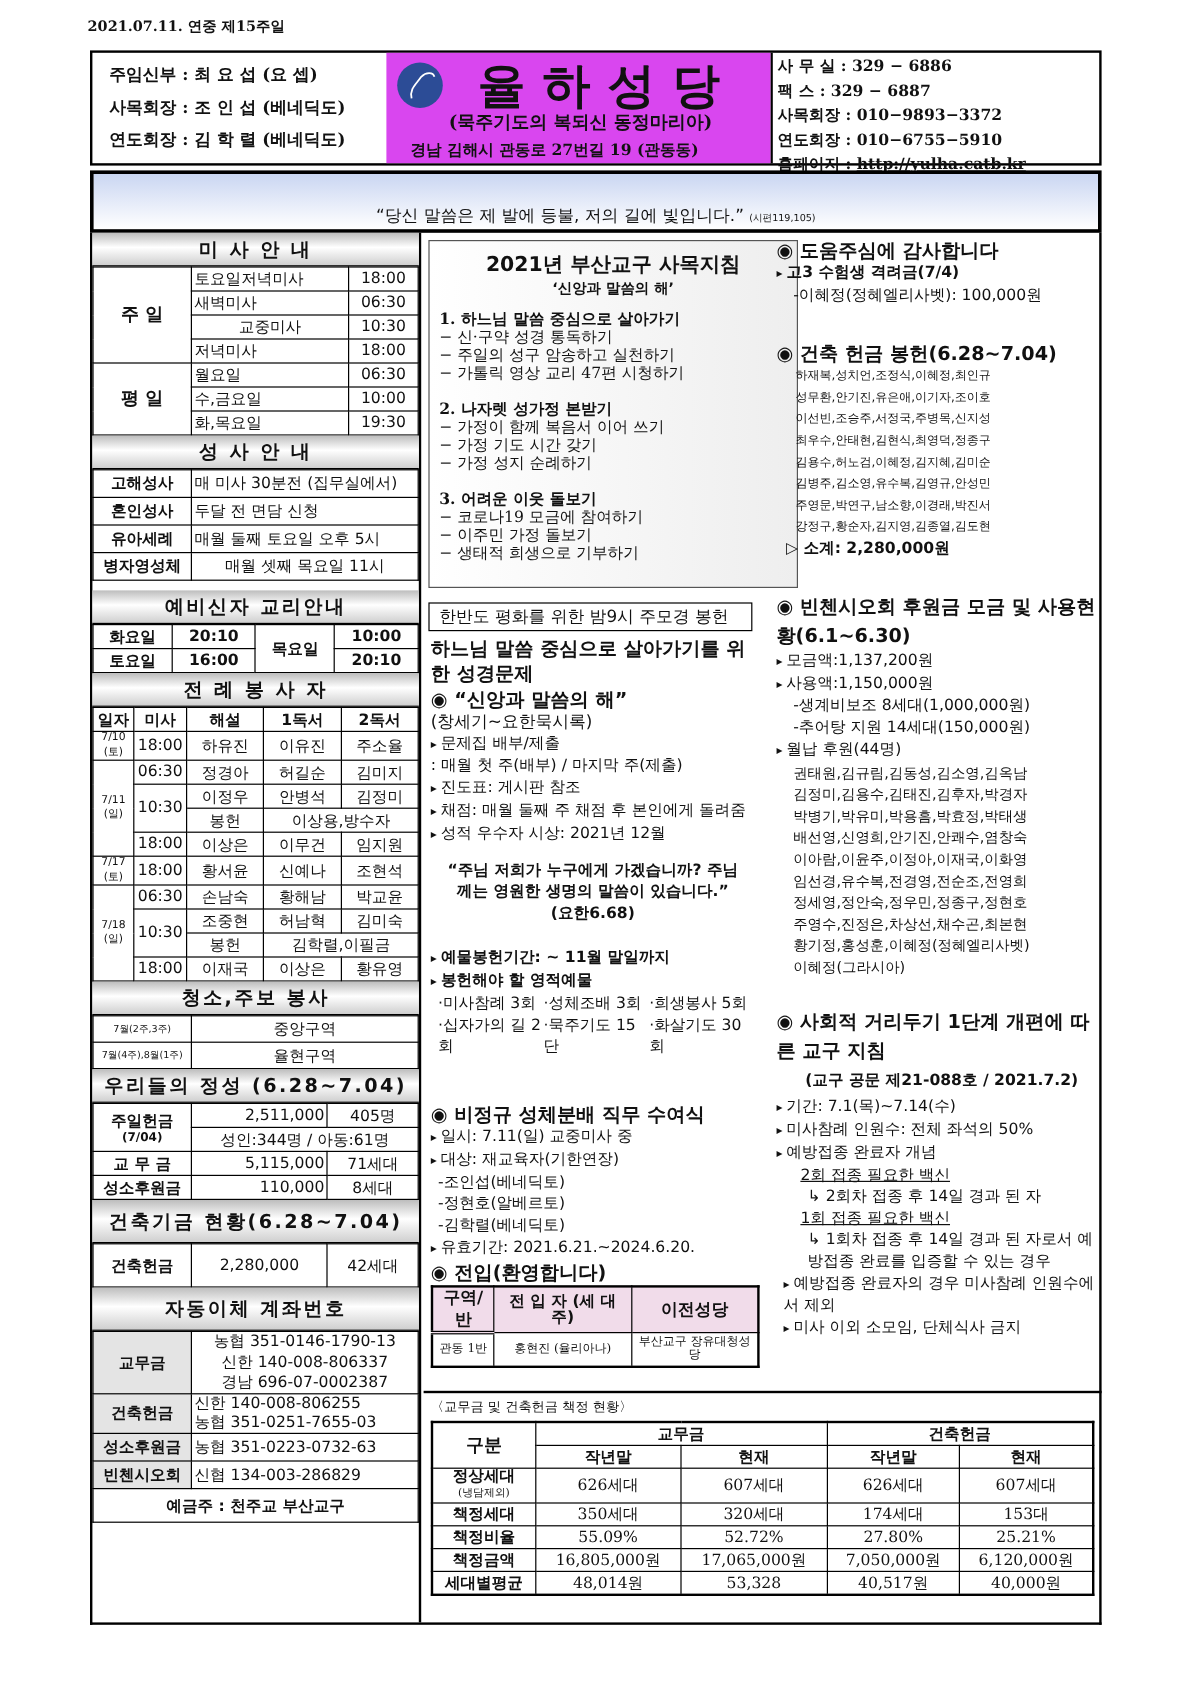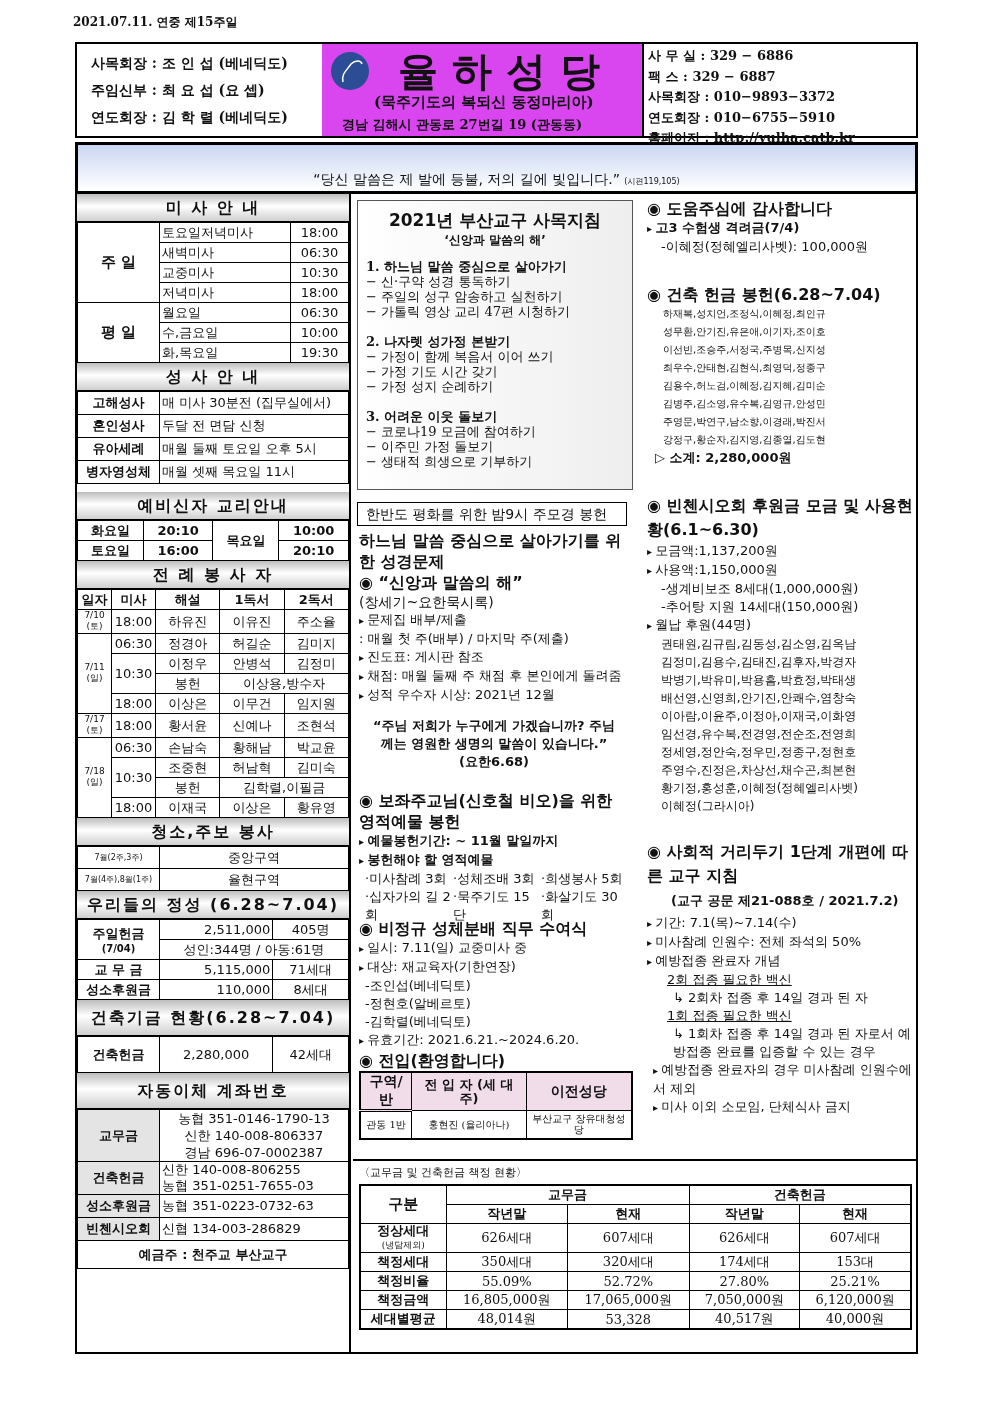--- a/index.html
+++ b/index.html
@@ -24,37 +24,37 @@
 .sec-h{height:28px;background:linear-gradient(#bdbdbd,#fff 45%,#cfcfcf);border-bottom:1px solid #000;text-align:center;font-weight:bold;font-size:16px;line-height:28px;letter-spacing:2px}
 table{border-collapse:collapse;width:100%}
 td,th{border:1px solid #000;text-align:center;font-size:13px;padding:0 2px}
 .lc td{height:20px}
 .bold{font-weight:bold}
 #midcol{position:absolute;left:276px;top:0;width:282px;height:965px}
 #rightcol{position:absolute;left:560px;top:0;width:281px;height:965px}
 .h-item{font-weight:bold;font-size:16px;line-height:21px}
 .txt{font-size:13px;line-height:18px}
 .bul::before{content:"▸ ";font-size:10px}
-#guide{position:absolute;left:4px;top:6px;width:276px;height:290px;border:1px solid #555;background:linear-gradient(90deg,#fff,#eee);padding:8px 8px}
+#guide{position:absolute;left:4px;top:6px;width:308px;height:290px;border:1px solid #555;background:linear-gradient(90deg,#fff,#eee);padding:8px 8px}
 #peace{position:absolute;left:4px;top:308px;width:270px;height:24px;border:1px solid #000;font-size:14px;line-height:22px;padding-left:8px}
 #transfer table td{font-size:10px;line-height:11px}
 #transfer th{background:#f1dcea;font-size:14px;height:36px}
 #bottomtbl{position:absolute;left:276px;top:965px;width:565px;height:193px;border-top:2px solid #000}
 #bottomtbl td{font-size:13px;height:19px;font-family:"DejaVu Serif",serif}
 u{text-decoration:underline}
 </style>
 </head>
 <body>
 
 <div id="dateline" class="abs serif">2021.07.11. 연중 제15주일</div>
 
 <div id="header" class="abs">
  <div id="hdr-left" class="serif">
+  <div><span>주임신부</span> : <span>최 요 섭 (요   셉)</span></div>
   <div><span>사목회장</span> : <span>조 인 섭 (베네딕도)</span></div>
-  <div><span>주임신부</span> : <span>최 요 섭 (요   셉)</span></div>
   <div><span>연도회장</span> : <span>김 학 렬 (베네딕도)</span></div>
  </div>
  <div id="hdr-center">
   <div id="logo"><svg width="38" height="38">
           <path d="M12 30 C10 22 16 18 20 12 C24 8 30 8 31 12" stroke="#fff" fill="none" stroke-width="1.5"></path>
         </svg></div>
   <div id="church-name">율하성당</div>
   <div id="church-sub" class="serif">(묵주기도의 복되신 동정마리아)</div>
   <div id="church-addr" class="serif">경남 김해시 관동로 27번길 19 (관동동)</div>
  </div>
@@ -79,21 +79,21 @@
           <tr>
             <td rowspan="4" class="bold" style="width:82px;font-size:15px">주  일</td>
             <td style="text-align:left">토요일저녁미사</td>
             <td>18:00</td>
           </tr>
    <tr>
             <td style="text-align:left">새벽미사</td>
             <td>06:30</td>
           </tr>
    <tr>
-            <td style="text-align:left">교중미사</td>
+            <td style="text-align:center">교중미사</td>
             <td>10:30</td>
           </tr>
    <tr>
             <td style="text-align:left">저녁미사</td>
             <td>18:00</td>
           </tr>
    <tr>
             <td rowspan="3" class="bold" style="font-size:15px">평  일</td>
             <td style="text-align:left">월요일</td>
             <td>06:30</td>
@@ -118,21 +118,21 @@
    <tr>
             <td class="bold" style="height:23px">혼인성사</td>
             <td style="text-align:left">두달 전 면담 신청</td>
           </tr>
    <tr>
             <td class="bold" style="height:23px">유아세례</td>
             <td style="text-align:left">매월 둘째 토요일 오후 5시</td>
           </tr>
    <tr>
             <td class="bold" style="height:23px">병자영성체</td>
-            <td style="text-align:left">매월 셋째 목요일 11시</td>
+            <td style="text-align:center">매월 셋째 목요일 11시</td>
           </tr>
   </tbody>
       </table>
   <div class="sec-h" style="margin-top:8px">예비신자 교리안내</div>
   <table class="lc bold">
    <tbody>
           <tr>
             <td>화요일</td>
             <td>20:10</td>
             <td rowspan="2">목요일</td>
@@ -315,21 +315,20 @@
    <div class="h-item">◉ “신앙과 말씀의 해”</div>
    <div class="txt" style="font-size:14px">(창세기~요한묵시록)</div>
    <div class="txt bul">문제집 배부/제출</div>
    <div class="txt">: 매월 첫 주(배부) / 마지막 주(제출)</div>
    <div class="txt bul">진도표: 게시판 참조</div>
    <div class="txt bul">채점: 매월 둘째 주 채점 후 본인에게 돌려줌</div>
    <div class="txt bul">성적 우수자 시상: 2021년 12월</div>
    <div class="txt bold" style="text-align:center;margin-top:12px;padding:0 10px">“주님 저희가 누구에게 가겠습니까? 주님께는 영원한 생명의 말씀이 있습니다.” (요한6.68)</div>
   </div>
   <div style="position:absolute;left:6px;top:596px;width:270px">
-   <div class="h-item">◉ 보좌주교님(신호철 비오)을 위한 영적예물 봉헌</div>
    <div class="txt bul bold">예물봉헌기간:  ~ 11월 말일까지</div>
    <div class="txt bul bold">봉헌해야 할 영적예물</div>
    <div class="txt" style="display:grid;grid-template-columns:1fr 1fr 1fr;padding-left:6px">
     <span>·미사참례 3회</span>
           <span>·성체조배 3회</span>
           <span>·희생봉사 5회</span>
           <span>·십자가의 길 2회</span>
           <span>·묵주기도 15단</span>
           <span>·화살기도 30회</span>
    </div>

